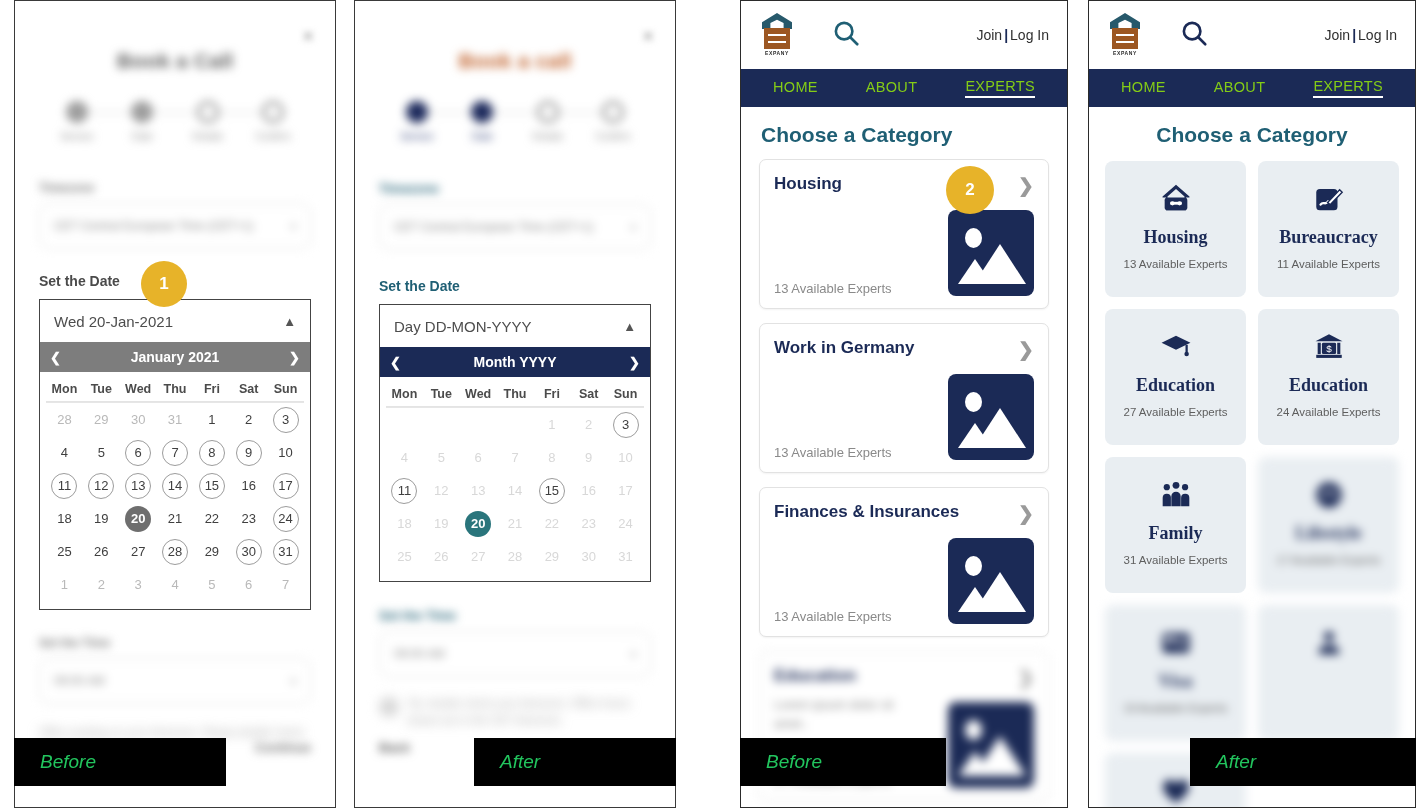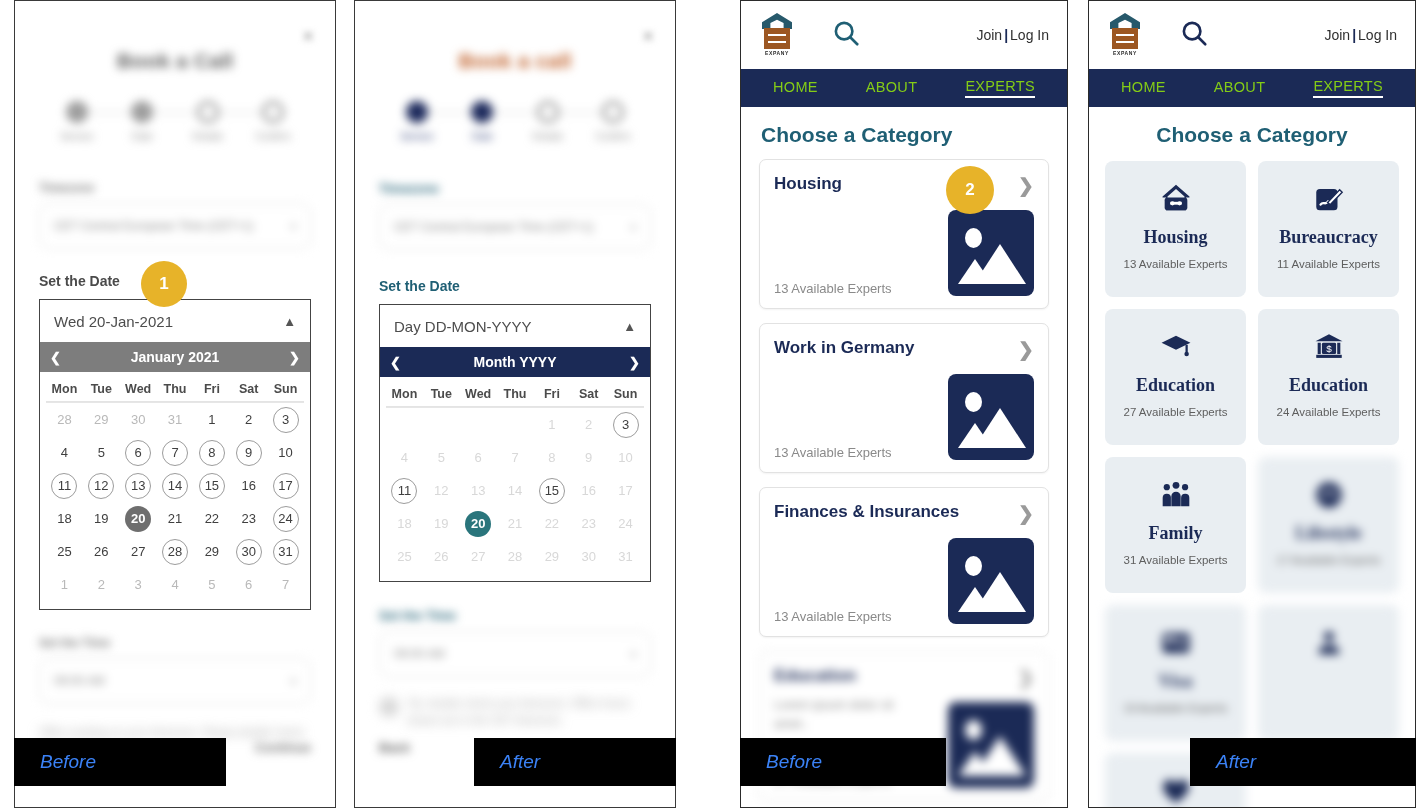--- a/index.html
+++ b/index.html
@@ -275,21 +275,21 @@
     justify-content: center; color: #1b2a56;
   }
   .tile-name {
     margin-top: 6px; font-size: 18px; font-weight: bold;
     color: #1b2a56; font-family: "Liberation Serif", serif;
   }
   .tile-count { margin-top: 10px; font-size: 11.5px; color: #5e5e5e; }
 
   
   .ba-label {
-    position: absolute; background: #000000; color: #3b82f6;
+    position: absolute; background: #000000; color: #22c55e;
     font-style: italic; font-size: 19px;
     display: flex; align-items: center;
     padding-left: 26px;
   }
   #lbl-before-1 { left: 14px;   top: 738px; width: 212px; height: 48px; }
   #lbl-after-1  { left: 474px;  top: 738px; width: 202px; height: 48px; }
   #lbl-before-2 { left: 740px;  top: 738px; width: 206px; height: 48px; }
   #lbl-after-2  { left: 1190px; top: 738px; width: 226px; height: 48px; }
 </style>
 </head>

